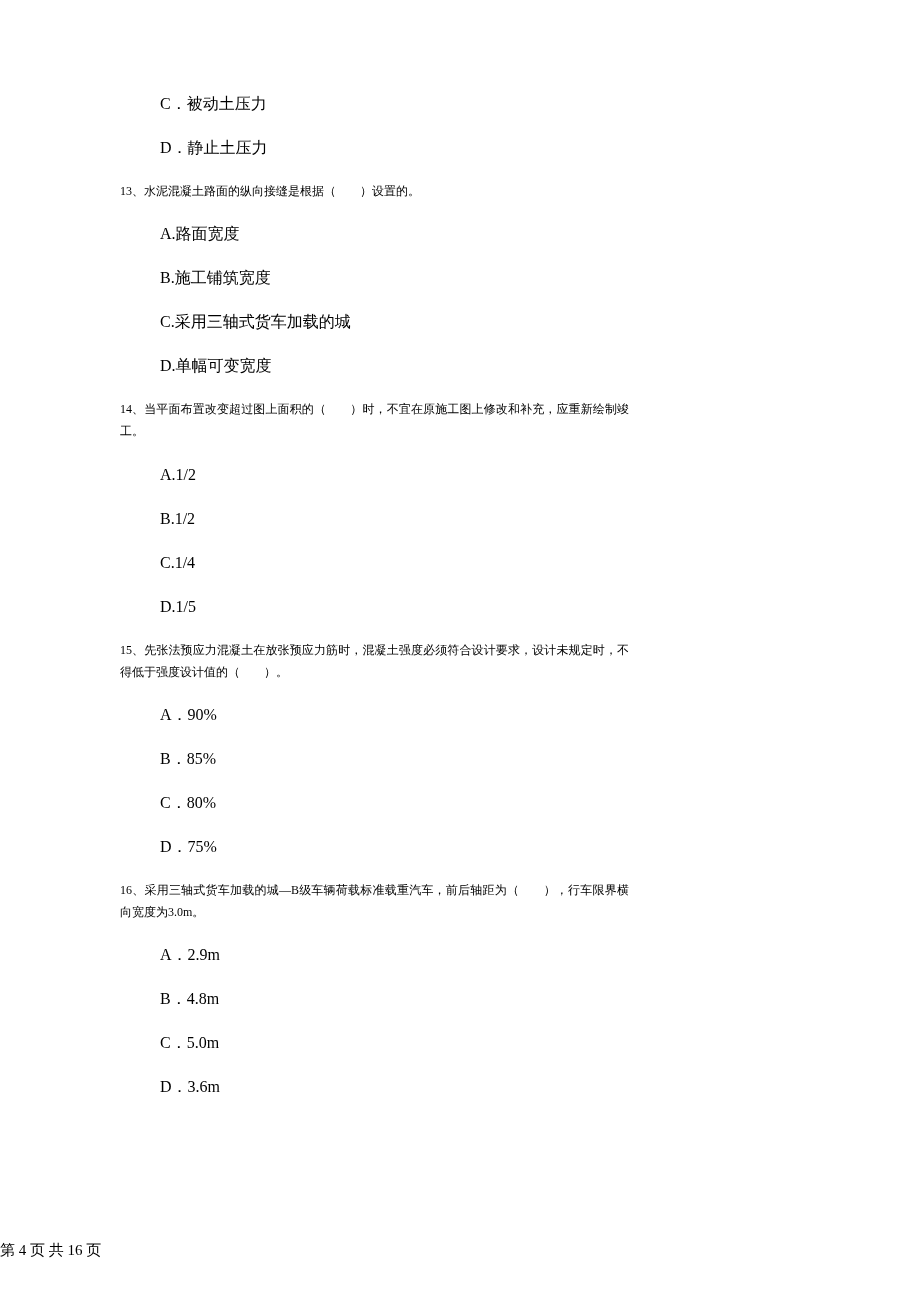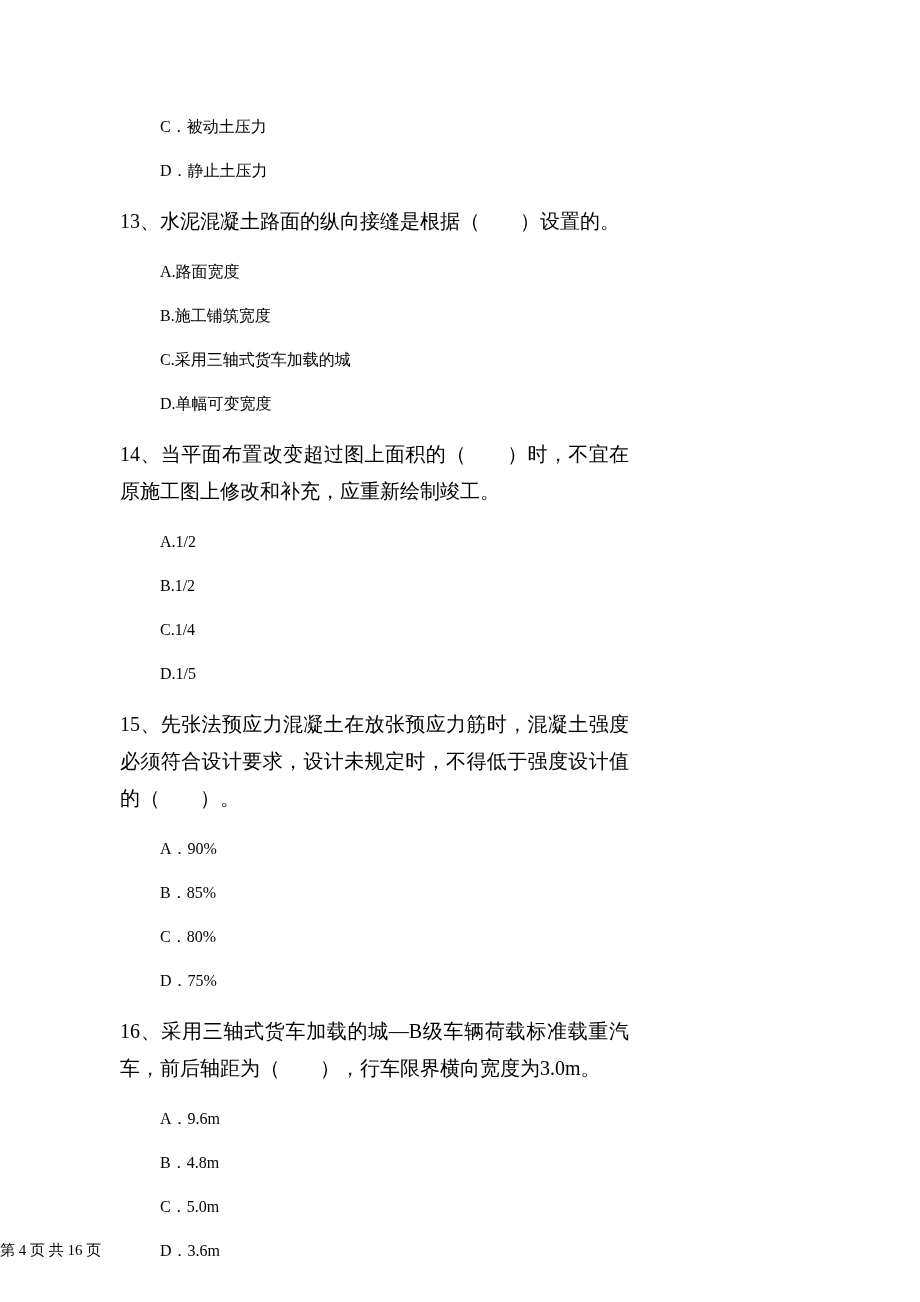--- a/index.html
+++ b/index.html
@@ -5,32 +5,32 @@
   body {
     margin: 0;
     padding: 0;
     font-family: "SimSun", "宋体", serif;
     background: #ffffff;
     color: #000000;
   }
   .page {
     width: 749px;
     height: 1302px;
-    padding: 115px 120px 0 120px;
+    padding: 92px 120px 0 120px;
     box-sizing: border-box;
     position: relative;
   }
   .option {
     font-size: 16px;
     line-height: 1.5;
     margin-bottom: 20px;
     padding-left: 40px;
   }
   .question {
-    font-size: 20px;
+    font-size: 12px;
     line-height: 1.85;
     margin-bottom: 20px;
     text-align: justify;
   }
   .footer {
     position: absolute;
     bottom: 42px;
     left: 0;
     width: 920px;
     text-align: left;
@@ -57,20 +57,20 @@
   <div class="option">C.1/4</div>
   <div class="option">D.1/5</div>
 
   <div class="question">15、先张法预应力混凝土在放张预应力筋时，混凝土强度必须符合设计要求，设计未规定时，不得低于强度设计值的（　　）。</div>
   <div class="option">A．90%</div>
   <div class="option">B．85%</div>
   <div class="option">C．80%</div>
   <div class="option">D．75%</div>
 
   <div class="question">16、采用三轴式货车加载的城—B级车辆荷载标准载重汽车，前后轴距为（　　），行车限界横向宽度为3.0m。</div>
-  <div class="option">A．9.6m</div>
+  <div class="option">A．2.9m</div>
   <div class="option">B．4.8m</div>
   <div class="option">C．5.0m</div>
   <div class="option">D．3.6m</div>
 
 
   <div class="footer">第 4 页 共 16 页</div>
 </div>
 
 </body></html>

